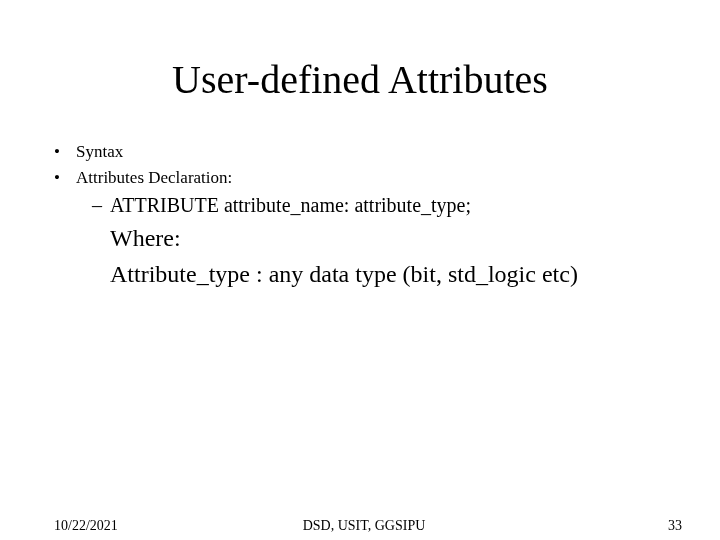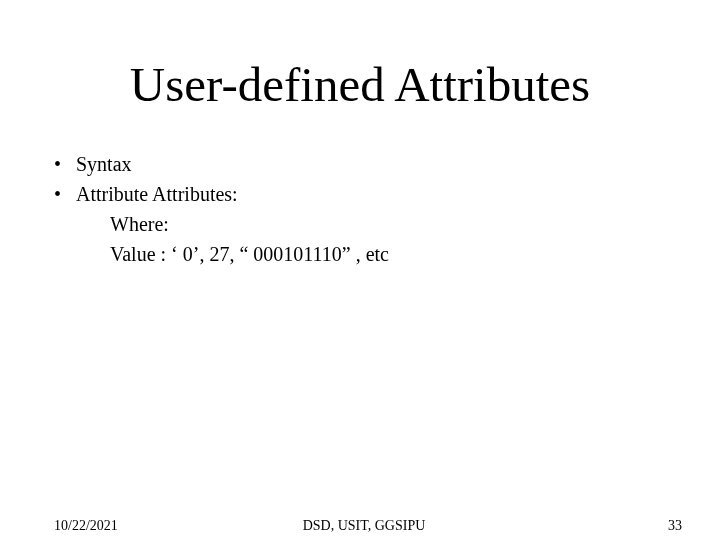--- a/index.html
+++ b/index.html
@@ -11,39 +11,39 @@
     position:relative;
     box-sizing:border-box;
   }
   .slide{
     position:absolute;inset:0;
     padding:0 54px;
     box-sizing:border-box;
   }
   .title{
     text-align:center;
-    font-size:49px;
+    font-size:40px;
     margin-top:56px;
     margin-bottom:36px;
     font-weight:400;
   }
   .b1{
-    font-size:20px;
+    font-size:17px;
     margin-left:0;
     line-height:1.5;
   }
   .b1 .dot{display:inline-block;width:22px}
   .b2{
     font-size:20px;
     margin-left:38px;
     line-height:1.5;
   }
   .b2 .dash{display:inline-block;width:18px}
   .b2-cont{
-    font-size:20px;
+    font-size:24px;
     margin-left:56px;
     line-height:1.5;
   }
   .footer{
     position:absolute;
     bottom:22px;left:0;right:0;
     font-size:14px;
   }
   .footer .date{position:absolute;left:54px}
   .footer .src{position:absolute;left:8px;right:0;text-align:center}
@@ -54,28 +54,31 @@
 
 <div class="slide">
 
   <div class="title">User-defined Attributes</div>
 
   <div class="b1">
     <span class="dot">•</span><span>Syntax</span>
   </div>
 
   <div class="b1">
-    <span class="dot">•</span><span>Attribute Attributes:</span>
+    <span class="dot">•</span><span>Attributes Declaration:</span>
+  </div>
+
+  <div class="b2">
+    <span class="dash">–</span><span>ATTRIBUTE attribute_name: attribute_type;</span>
   </div>
 
 
 
-
   <div class="b2-cont">Where:</div>
-  <div class="b2-cont">Value             : ‘ 0’, 27, “ 000101110” , etc</div>
+  <div class="b2-cont">Attribute_type : any data type (bit, std_logic etc)</div>
 
   <div class="footer">
     <span class="date">10/22/2021</span>
     <span class="src">DSD, USIT, GGSIPU</span>
     <span class="num">33</span>
   </div>
 
 </div>
 
 </body></html>

